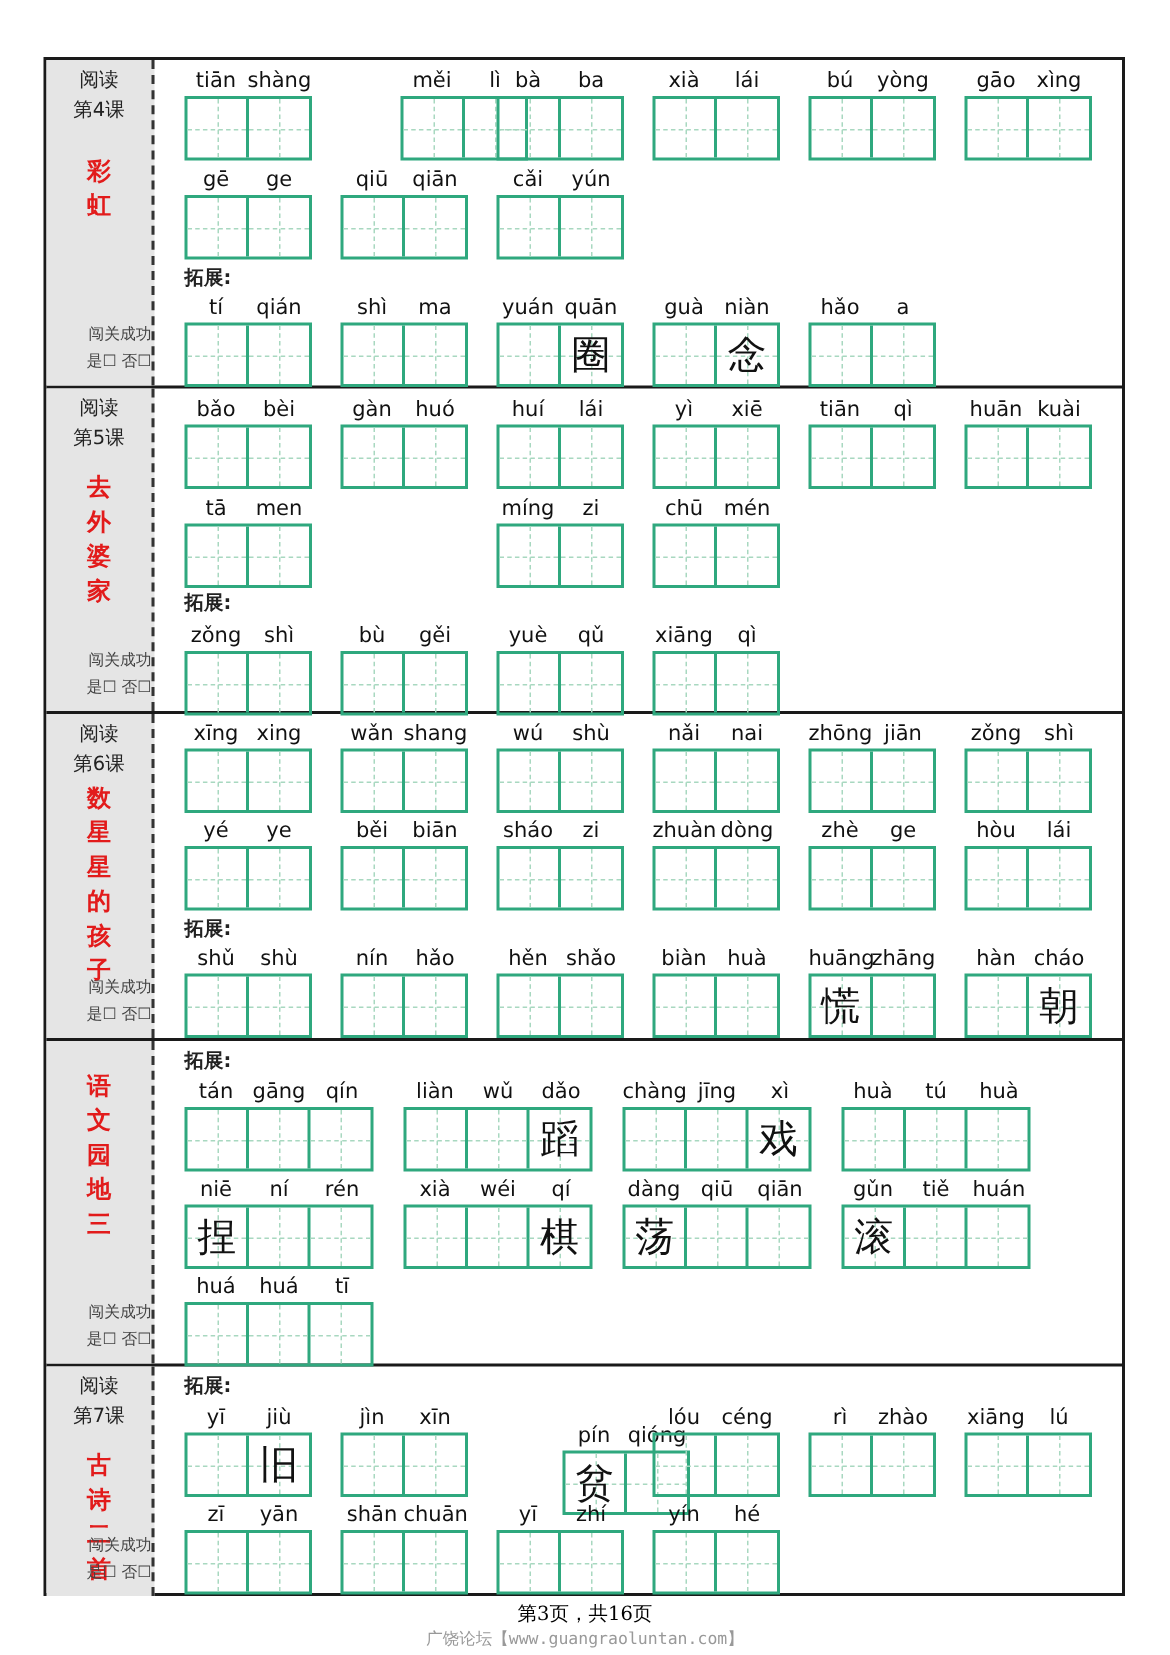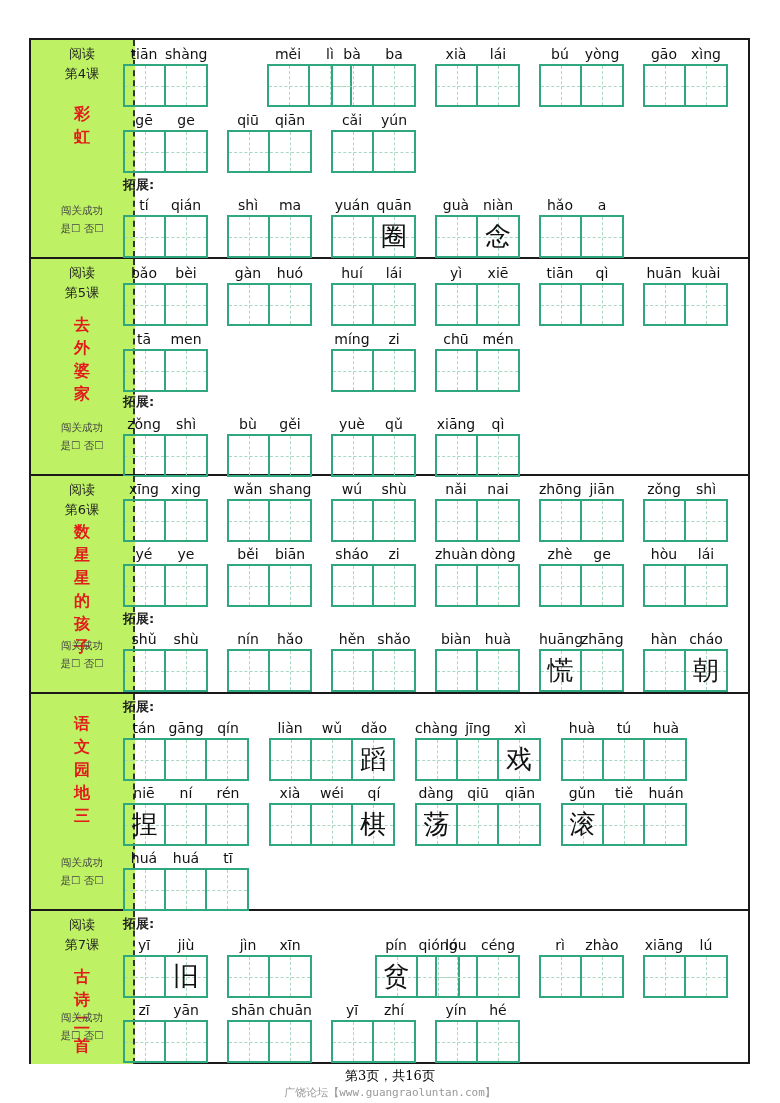--- a/index.html
+++ b/index.html
@@ -2,25 +2,25 @@
 <html><head>
 <meta charset="utf-8">
 <style>
   html, body { margin:0; padding:0; background:#fff; }
   body { width:780px; height:1103px; position:relative; overflow:hidden;
          font-family:"DejaVu Sans", sans-serif; color:#111; }
   .sheet { position:absolute; left:29px; top:38px; width:721px; height:1026px;
            border:2px solid #1a1a1a; box-sizing:border-box; background:#fff; }
   .section { position:absolute; left:0; width:717px; border-bottom:2px solid #1a1a1a; box-sizing:border-box; }
   .section.last { border-bottom:none; }
-  .side { position:absolute; left:0; top:0; bottom:0; width:104px; background:#bef264;
+  .side { position:absolute; left:0; top:0; bottom:0; width:72px; background:#e5e5e5;
           border-right:2px dashed #333; box-sizing:border-box; text-align:center; }
   .side .lesson { font-size:13px; line-height:20px; color:#222; margin-top:4px; }
   .side .title { color:#e21b1b; font-family:"DejaVu Serif", serif; font-weight:bold; font-size:16px; line-height:23px; }
-  .side .pass { position:absolute; left:0; right:0; bottom:20px; font-family:"DejaVu Serif", serif; font-size:10.5px; color:#444; line-height:18px; }
+  .side .pass { position:absolute; left:0; right:0; bottom:7px; font-family:"DejaVu Serif", serif; font-size:10.5px; color:#444; line-height:18px;text-align:right; }
   .content { position:absolute; left:92px; top:0; right:0; bottom:0; }
   .word { position:absolute; }
   .pinyin { display:flex; height:20px; }
   .pinyin span { display:block; width:42px; text-align:center; font-size:14px; line-height:20px; white-space:nowrap; }
   .boxes { display:flex; border:2px solid #2fa87e; box-sizing:border-box; height:43px; }
   .box { width:41px; height:39px; position:relative; border-right:2px solid #2fa87e; box-sizing:border-box; }
   .box:last-child { border-right:none; width:40px; }
   .box::before { content:""; position:absolute; left:50%; top:0; bottom:0; border-left:1px dashed #a8d8c0; }
   .box::after { content:""; position:absolute; top:50%; left:0; right:0; border-top:1px dashed #a8d8c0; }
   .box .ch { position:absolute; inset:0; display:flex; align-items:center; justify-content:center;
@@ -938,21 +938,21 @@
           </div>
           <div class="boxes">
             <div class="box">
               <span class="ch"></span>
             </div>
             <div class="box">
               <span class="ch"></span>
             </div>
           </div>
         </div>
-        <div class="word" style="left: 208px; top: 24px; padding-left: 44px;">
+        <div class="word" style="left: 208px; top: 36px; padding-left: 44px;">
           <div class="pinyin">
             <span>pín</span>
             <span>qióng</span>
           </div>
           <div class="boxes">
             <div class="box">
               <span class="ch">贫</span>
             </div>
             <div class="box">
               <span class="ch"></span>

